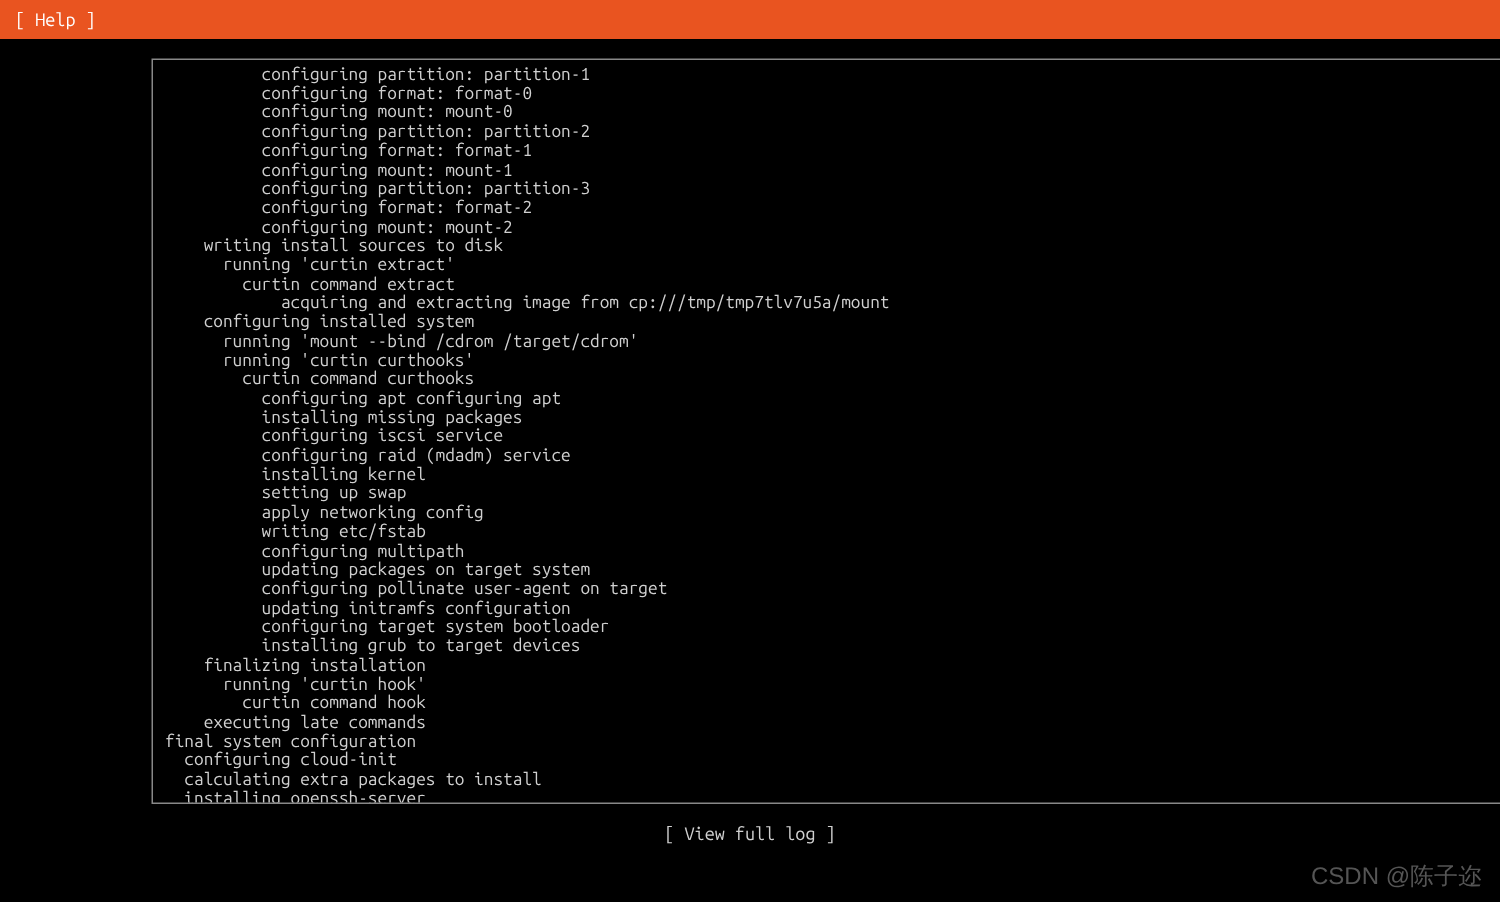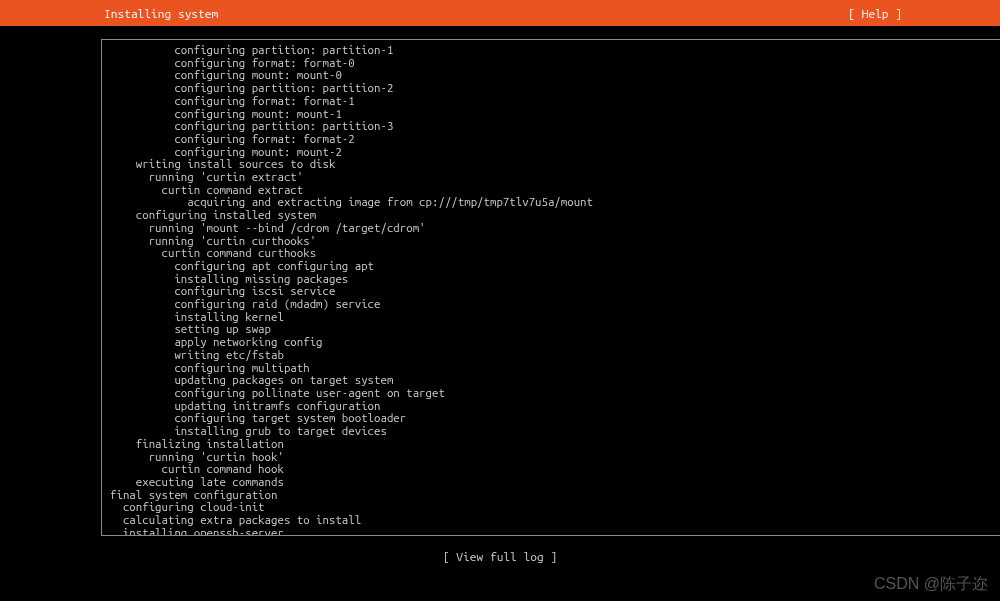--- a/index.html
+++ b/index.html
@@ -80,21 +80,20 @@
       right: 12px;
       color: #555;
       font-size: 16px;
       font-family: sans-serif;
     }
   </style>
 </head>
 <body>
 
 <div class="header">
-  <span class="header-title">Installing system</span>
   <span class="header-help">[ Help ]</span>
 </div>
 
 <div class="log-container">
   <div class="log-content" id="log-content">          configuring partition: partition-1
           configuring format: format-0
           configuring mount: mount-0
           configuring partition: partition-2
           configuring format: format-1
           configuring mount: mount-1

